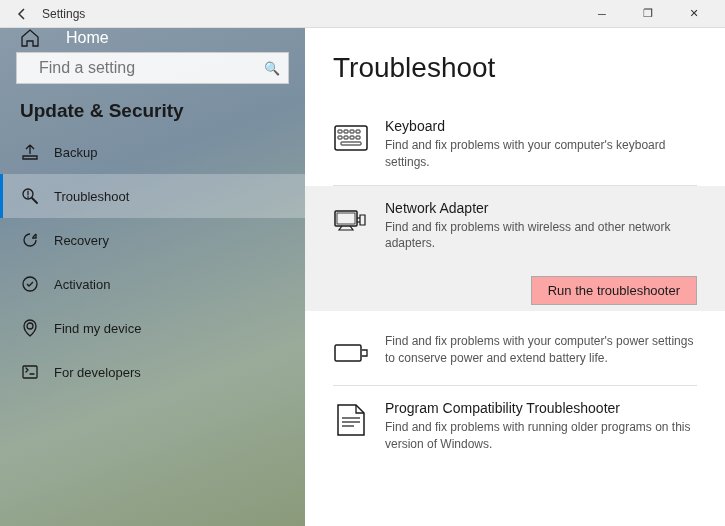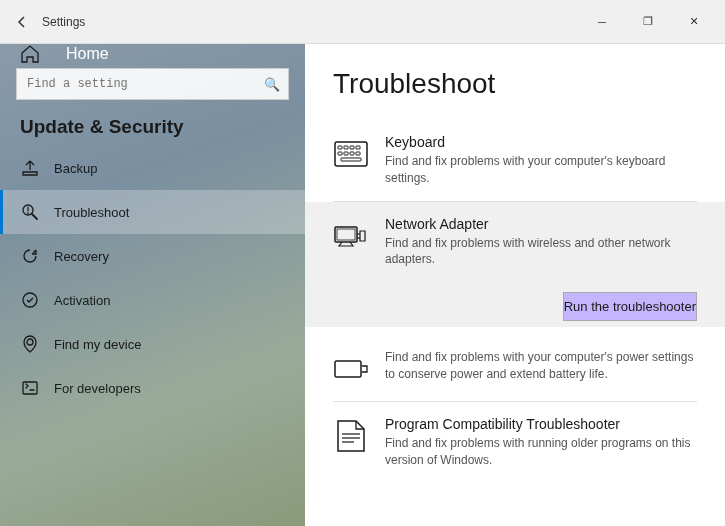--- a/index.html
+++ b/index.html
@@ -11,21 +11,21 @@
       overflow: hidden;
       display: flex;
       flex-direction: column;
     }
 
     
     .titlebar {
       display: flex;
       align-items: center;
       background: #f0f0f0;
-      height: 44px;
+      height: 28px;
       padding: 0 8px;
       border-bottom: 1px solid #ddd;
       flex-shrink: 0;
     }
     .titlebar-back {
       width: 28px;
       height: 28px;
       display: flex;
       align-items: center;
       justify-content: center;
@@ -85,25 +85,24 @@
 
     .sidebar-search {
       margin: 4px 16px 12px 16px;
       position: relative;
     }
     .sidebar-search input {
       width: 100%;
       height: 32px;
       background: rgba(255,255,255,0.9);
       border: 1px solid #ccc;
-      padding: 0 30px 0 10px;
-      font-size: 12px;
+      padding: 0 30px 0 22px;
+      font-size: 16px;
       color: #666;
       outline: none;
-      font-family: Liberation Mono, monospace;
     }
     .sidebar-search-icon {
       position: absolute;
       right: 8px;
       top: 50%;
       transform: translateY(-50%);
       font-size: 13px;
       color: #555;
     }
 
@@ -203,23 +202,23 @@
     .run-btn-row {
       display: flex;
       justify-content: flex-end;
       padding: 10px 0 6px 0;
       margin: 0 -28px;
       padding-right: 28px;
       background: #f0f0f0;
     }
 
     .run-btn {
-      background: #c4b5fd;
+      background: #fca5a5;
       border: 1px solid #aaa;
-      padding: 6px 0;
+      padding: 6px 16px;
       font-size: 13px;
       cursor: pointer;
       color: #1a1a1a;
     }
 
     .divider {
       border: none;
       border-top: 1px solid #e0e0e0;
       margin: 0;
     }

